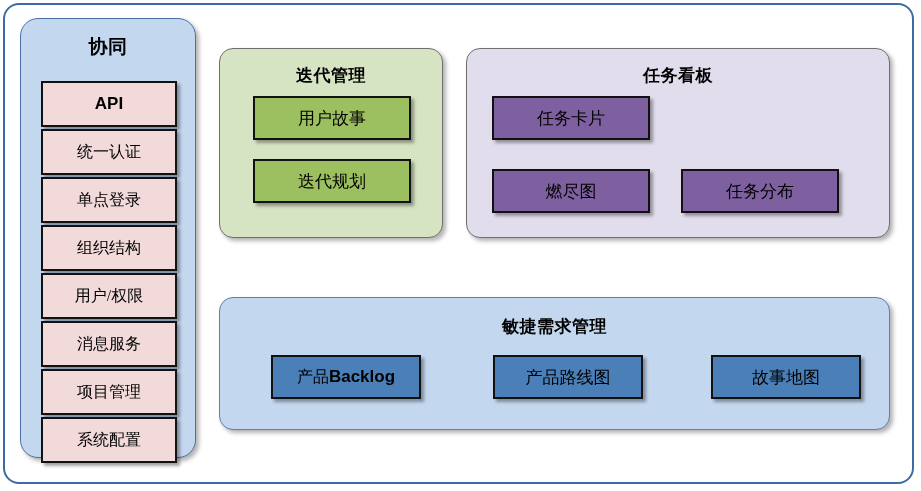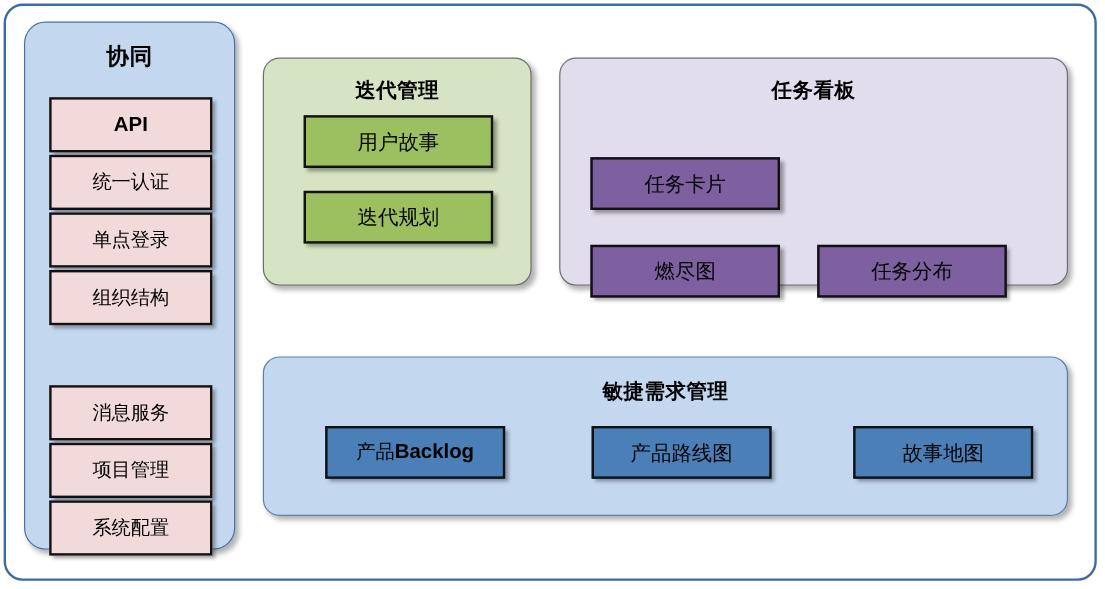--- a/index.html
+++ b/index.html
@@ -131,21 +131,20 @@
     box-sizing: border-box;
     background: #7e5fa0;
     border: 2.5px solid #111111;
     box-shadow: 3px 3px 3px rgba(0,0,0,0.35);
     display: flex;
     align-items: center;
     justify-content: center;
     font-size: 17px;
     color: #000000;
     font-family: "Liberation Serif", "DejaVu Serif", serif;
-    margin-top: 35px;
   }
 
   
   #agile-group {
     left: 219px;
     top: 297px;
     width: 671px;
     height: 133px;
     background: #c3d7ef;
     border: 1.5px solid #5f80ad;
@@ -184,20 +183,21 @@
 
 <div id="outer-frame"></div>
 
 <div class="group" id="sidebar-panel">
   <div class="group-title" id="sidebar-title">协同</div>
 
   <div class="sidebar-item bold-label" style="top:62px">API</div>
   <div class="sidebar-item" style="top:110px">统一认证</div>
   <div class="sidebar-item" style="top:158px">单点登录</div>
   <div class="sidebar-item" style="top:206px">组织结构</div>
+  <div class="sidebar-item" style="top:254px">用户/权限</div>
   <div class="sidebar-item" style="top:302px">消息服务</div>
   <div class="sidebar-item" style="top:350px">项目管理</div>
   <div class="sidebar-item" style="top:398px">系统配置</div>
 </div>
 
 <div class="group" id="iteration-group">
   <div class="group-title" id="iteration-title">迭代管理</div>
 
   <div class="green-box" style="top:47px">用户故事</div>
   <div class="green-box" style="top:110px">迭代规划</div>

